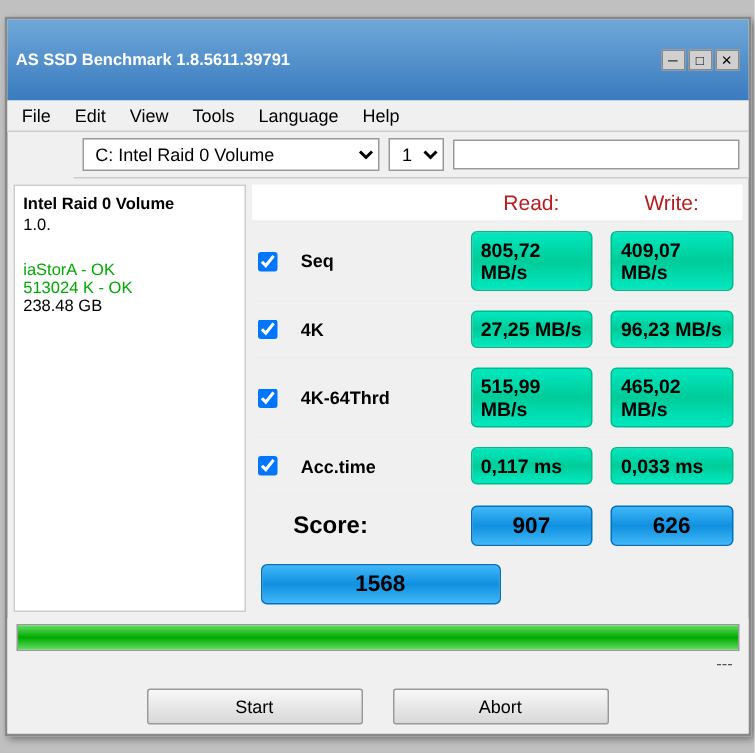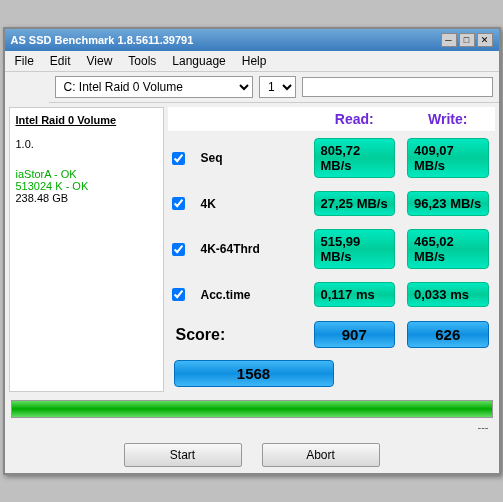--- a/index.html
+++ b/index.html
@@ -15,21 +15,21 @@
     }
     .window {
       width: 498px;
       background: #f0f0f0;
       border: 2px solid #888;
       box-shadow: 2px 2px 5px rgba(0,0,0,0.4);
     }
     .title-bar {
       background: linear-gradient(to bottom, #6fa8d8 0%, #3a7bbf 100%);
       color: white;
-      padding: 4px 6px;
+      padding: 20px 6px;
       display: flex;
       align-items: center;
       justify-content: space-between;
       font-size: 11px;
       font-weight: bold;
     }
     .title-bar-buttons {
       display: flex;
       gap: 2px;
     }
@@ -96,41 +96,40 @@
       min-width: 155px;
       background: white;
       border: 1px solid #ccc;
       padding: 6px;
       font-size: 11px;
     }
     .drive-title {
       font-weight: bold;
       color: #000;
       font-size: 11px;
-      margin-bottom: 12px;
-      text-decoration: underline;
+      margin-bottom: 2px;
     }
     .drive-version {
       color: #000;
       margin-bottom: 18px;
     }
     .drive-ok {
       color: #00aa00;
     }
     .bench-header {
       display: grid;
       grid-template-columns: 140px 1fr 1fr;
       background: white;
       padding: 4px 0;
     }
     .bench-header-cell {
       text-align: center;
       font-size: 14px;
-      font-weight: bold;
-      color: #6d28d9;
+      font-weight: normal;
+      color: #b91c1c;
     }
     .bench-header-cell:first-child {
       text-align: left;
       padding-left: 4px;
     }
     .bench-row {
       display: grid;
       grid-template-columns: 140px 1fr 1fr;
       padding: 3px 0;
       align-items: center;
@@ -164,20 +163,21 @@
       grid-template-columns: 140px 1fr 1fr;
       width: 100%;
       align-items: center;
       border-top: 1px solid #eee;
       padding: 4px 0;
     }
     .score-label {
       font-size: 16px;
       font-weight: bold;
       padding-left: 8px;
+      margin-left: 20px;
     }
     .score-value {
       margin: 3px 6px;
       background: linear-gradient(to bottom, #40b8f8 0%, #1090e0 50%, #40b8f8 100%);
       border: 1px solid #0070c0;
       border-radius: 4px;
       text-align: center;
       padding: 4px 6px;
       font-size: 15px;
       font-weight: bold;
@@ -224,21 +224,21 @@
       padding-right: 4px;
     }
     .action-bar {
       display: flex;
       justify-content: center;
       gap: 20px;
       padding: 6px;
       background: #f0f0f0;
     }
     .action-btn {
-      width: 118px;
+      width: 144px;
       padding: 4px 10px;
       font-size: 12px;
       border: 1px solid #999;
       background: linear-gradient(to bottom, #f8f8f8, #d8d8d8);
       cursor: pointer;
       border-radius: 2px;
     }
     .right-panel-content {
       flex: 1;
     }

